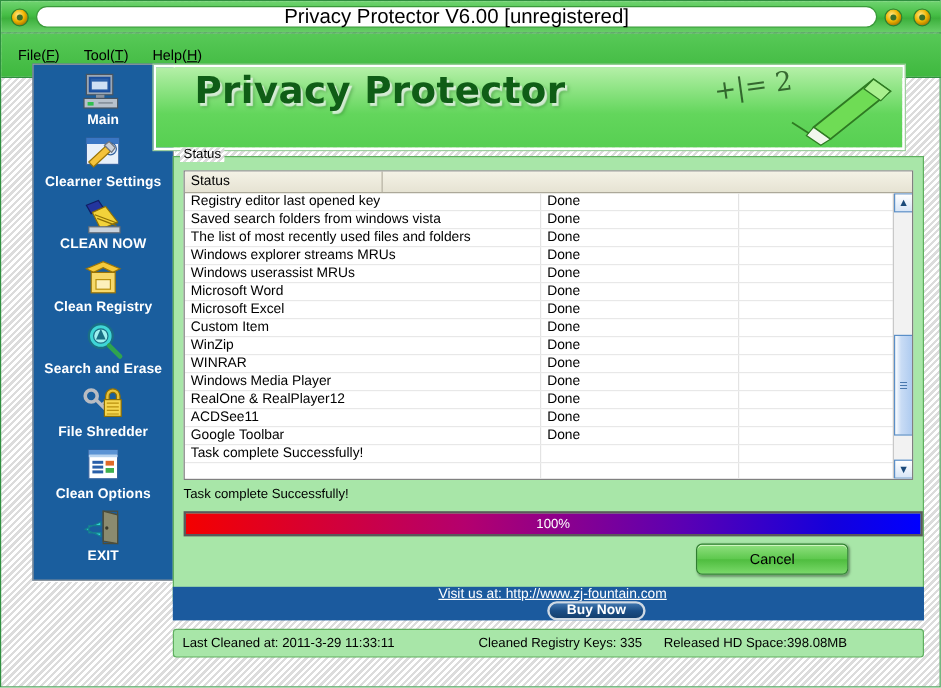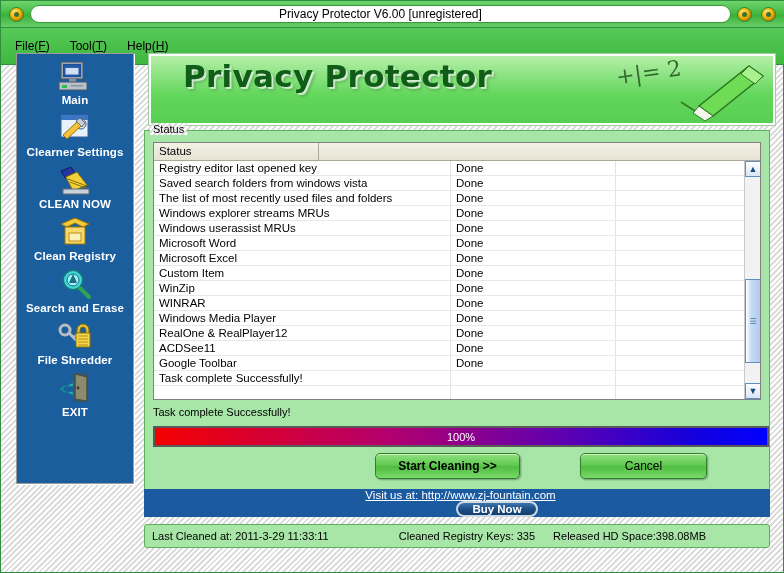--- a/index.html
+++ b/index.html
@@ -43,41 +43,41 @@
   }
   #title-left-orb { margin-left: 8px; }
   #title-field {
     flex: 1 1 auto;
     margin: 16px 6px;
     height: 18px;
     background: #ffffff;
     border: 1px solid #3a9a3a;
     border-radius: 9px;
     display: flex; align-items: center; justify-content: center;
-    font-size: 12px; color: #000;
+    font-size: 17px; color: #000;
     box-shadow: inset 0 1px 0 #fff;
   }
   #title-right-orbs { display: flex; gap: 9px; margin-right: 9px; }
 
   
   #menubar {
     position: absolute; left: 0; top: 27px;
     width: 784px; height: 37px;
     background: linear-gradient(to bottom, #57c957 0%, #3fb83f 100%);
     border-bottom: 1px solid #2f8f3f;
     display: flex; align-items: center;
     padding-left: 14px;
     font-size: 12px; color: #000;
   }
   .menu-item { margin-right: 20px; cursor: default; }
   .menu-item u { text-decoration: underline; }
 
   
   #sidebar {
-    position: absolute; left: 15px; top: 52px;
+    position: absolute; left: 26px; top: 52px;
     width: 118px; height: 431px;
     background: #1a5e9e;
     border: 1px solid #9b9b9b;
     box-shadow: 1px 1px 0 #ffffff;
     padding-top: 4px;
     overflow: hidden;
   }
   .side-item {
     width: 100%;
     padding: 1px 0 3px;
@@ -111,21 +111,21 @@
     background:
       repeating-linear-gradient(135deg,
         #ffffff 0px, #ffffff 2px,
         #dcdcdc 2px, #dcdcdc 4px);
     padding: 0 3px;
     line-height: 12px;
   }
 
   
   #banner {
-    position: absolute; left: 148px; top: 53px;
+    position: absolute; left: 127px; top: 53px;
     width: 626px; height: 71px;
     background: linear-gradient(to bottom, #b5f0a8 0%, #63d65c 58%, #57cf52 100%);
     border: 2px solid #ffffff;
     outline: 1px solid #9ecf9e;
     overflow: hidden;
   }
   #banner-title {
     position: absolute; left: 32px; top: 2px;
     font-family: "DejaVu Sans", sans-serif;
     font-size: 31px; font-weight: bold;
@@ -377,20 +377,33 @@
         <circle cx="8" cy="11" r="5" fill="none" stroke="#b9bcc2" stroke-width="3"></circle>
         <path d="M11 13 L20 22" stroke="#b9bcc2" stroke-width="3"></path>
         <path d="M16 19 L19 16 M19 22 L22 19" stroke="#b9bcc2" stroke-width="2"></path>
         <path d="M20 11 a6 6 0 0 1 12 0 v4 h-3 v-4 a3 3 0 0 0 -6 0 v4 h-3 z" fill="#e8c23a" stroke="#8d6f05"></path>
         <rect x="19" y="14" width="14" height="14" fill="#f5d650" stroke="#8d6f05"></rect>
         <path d="M21 17 h10 M21 20 h10 M21 23 h10 M21 26 h10" stroke="#b9900d"></path>
       </svg>
       <span class="side-lbl">File Shredder</span>
     </div>
 
+    <div class="side-item">
+      <svg class="side-ico" viewBox="0 0 36 34">
+        <rect x="6" y="4" width="24" height="24" fill="#ffffff" stroke="#33619e"></rect>
+        <rect x="6" y="4" width="24" height="4" fill="#5a93d4"></rect>
+        <rect x="6" y="8" width="24" height="2" fill="#b8d4f0"></rect>
+        <rect x="9" y="13" width="9" height="2.5" fill="#2a5fa8"></rect>
+        <rect x="9" y="17" width="9" height="2.5" fill="#2a5fa8"></rect>
+        <rect x="9" y="21" width="9" height="2.5" fill="#2a5fa8"></rect>
+        <rect x="20" y="13" width="7" height="4" fill="#e06a2a"></rect>
+        <rect x="20" y="19" width="7" height="4" fill="#3faf4f"></rect>
+      </svg>
+      <span class="side-lbl">Clean Options</span>
+    </div>
 
     <div class="side-item">
       <svg class="side-ico" viewBox="0 0 36 34">
         <path d="M18 3 L30 6 L30 30 L18 28 Z" fill="#8b8b6f" stroke="#4d4d3a"></path>
         <rect x="18" y="3" width="12" height="27" fill="none" stroke="#4d4d3a"></rect>
         <circle cx="21" cy="17" r="1.4" fill="#3a3a2a"></circle>
         <path d="M16 12 L16 15 L6 15 L6 21 L16 21 L16 24 L3 18 Z" fill="#2fd6d6" stroke="#147f8f"></path>
       </svg>
       <span class="side-lbl">EXIT</span>
     </div>
@@ -511,21 +524,20 @@
   </div>
 
   <div id="task-text">Task complete Successfully!</div>
 
   <div id="progress-outer">
     <div id="progress-fill" style="width: 100%;">
       <span id="progress-label">100%</span>
     </div>
   </div>
 
-  <div class="gbtn" id="btn-start">Start Cleaning &gt;&gt;</div>
   <div class="gbtn" id="btn-cancel">Cancel</div>
 
   <div id="bluebar">
     <span id="visit-link">Visit us at: http://www.zj-fountain.com</span>
     <div class="bluebtn" id="btn-buy">Buy Now</div>
   </div>
 
   <div id="statusbar">
     <span id="sb-last">Last Cleaned at:  2011-3-29 11:33:11</span>
     <span id="sb-keys">Cleaned Registry Keys: 335</span>

